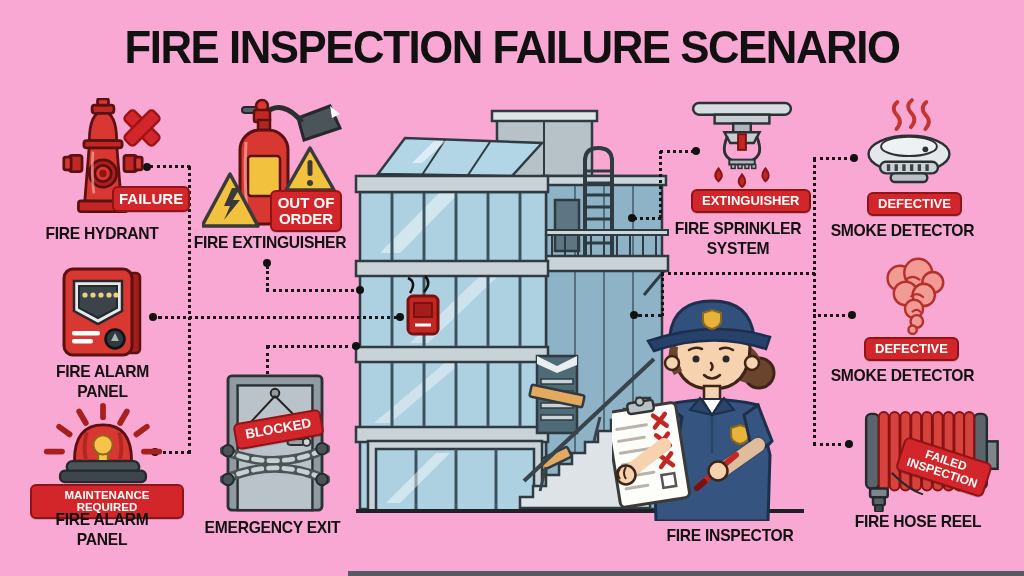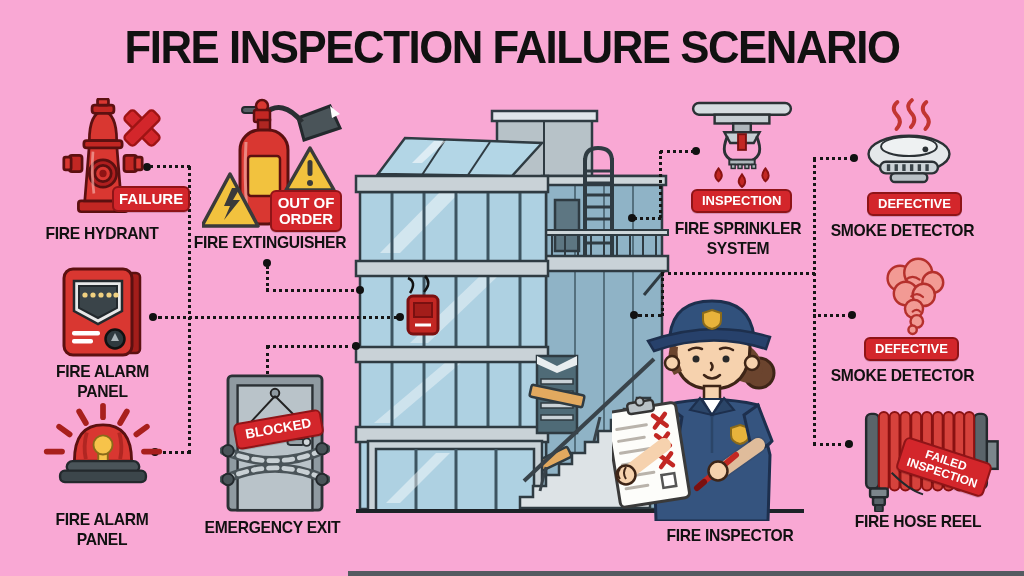--- a/index.html
+++ b/index.html
@@ -262,20 +262,21 @@
       <line x1="124" y1="52" x2="108" y2="52"></line>
     </g>
     <path d="M35 62 Q35 24 65 24 Q95 24 95 62 Z" fill="#d93731" stroke="#5c1010" stroke-width="3"></path>
     <path d="M48 32 Q44 46 47 60" stroke="#b02622" stroke-width="4" fill="none"></path>
     <path d="M82 32 Q86 46 83 60" stroke="#b02622" stroke-width="4" fill="none"></path>
     <rect x="60" y="48" width="10" height="14" fill="#f7c34a" stroke="#8a6a1a" stroke-width="2"></rect>
     <circle cx="65" cy="45" r="10" fill="#f7c34a" stroke="#8a6a1a" stroke-width="2"></circle>
     <rect x="27" y="62" width="76" height="12" rx="6" fill="#4a5459" stroke="#23292d" stroke-width="2.5"></rect>
     <rect x="20" y="72" width="90" height="12" rx="5" fill="#3c464b" stroke="#23292d" stroke-width="2.5"></rect>
   </svg>
+  <div class="badge" style="left:30px;top:484px;width:146px;font-size:11.5px;padding:3px 2px;">MAINTENANCE REQUIRED</div>
   <div class="item-label" style="left:22px;top:510px;width:160px;">FIRE ALARM PANEL</div>
 
   <svg class="abs" style="left:220px;top:372px;" width="110" height="142" viewBox="0 0 110 148">
     <rect x="6" y="4" width="98" height="140" rx="4" fill="#8f9aa1" stroke="#2b3135" stroke-width="3"></rect>
     <rect x="16" y="14" width="78" height="130" fill="#b9c3c9" stroke="#2b3135" stroke-width="2.5"></rect>
     <rect x="68" y="70" width="18" height="6" rx="3" fill="#98a3a9" stroke="#2b3135" stroke-width="2"></rect>
     <circle cx="88" cy="73" r="4" fill="#cfd6da" stroke="#2b3135" stroke-width="2"></circle>
     <circle cx="55" cy="22" r="4.5" fill="#8f9aa1" stroke="#222" stroke-width="2"></circle>
     <line x1="55" y1="25" x2="30" y2="52" stroke="#222" stroke-width="2"></line>
     <line x1="55" y1="25" x2="80" y2="50" stroke="#222" stroke-width="2"></line>
@@ -307,21 +308,21 @@
         <rect x="56" y="66" width="4" height="4"></rect>
       <rect x="63" y="66" width="4" height="4"></rect>
         <rect x="70" y="66" width="4" height="4"></rect>
     </g>
     <g fill="#c22723" stroke="#8a1212" stroke-width="2">
       <path d="M36 70 C40 75 41 79 36 83 C31 79 32 75 36 70 Z"></path>
       <path d="M60 76 C64 81 65 85 60 89 C55 85 56 81 60 76 Z"></path>
       <path d="M84 70 C88 75 89 79 84 83 C79 79 80 75 84 70 Z"></path>
     </g>
   </svg>
-  <div class="badge" style="left:691px;top:189px;font-size:13px;padding:3px 9px;">INSPECTION</div>
+  <div class="badge" style="left:691px;top:189px;font-size:13px;padding:3px 9px;">EXTINGUISHER</div>
   <div class="item-label" style="left:653px;top:219px;width:170px;">FIRE SPRINKLER SYSTEM</div>
 
   <svg class="abs" style="left:856px;top:98px;" width="106" height="92" viewBox="0 0 110 95">
     <g stroke="#c23531" stroke-width="4" fill="none" stroke-linecap="round">
       <path d="M42 32 q7 -8 0 -15 q-6 -7 1 -13"></path>
       <path d="M57 30 q7 -8 0 -15 q-6 -7 1 -13"></path>
       <path d="M72 32 q7 -8 0 -15 q-6 -7 1 -13"></path>
     </g>
     <ellipse cx="55" cy="58" rx="42" ry="19" fill="#e4e8ea" stroke="#2b3135" stroke-width="2.5"></ellipse>
     <ellipse cx="55" cy="50" rx="29" ry="10" fill="#eef1f2" stroke="#2b3135" stroke-width="2"></ellipse>

